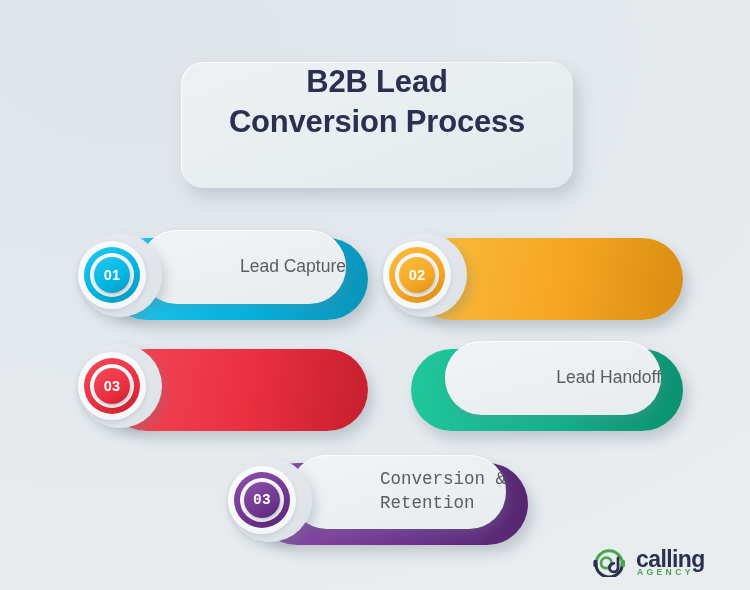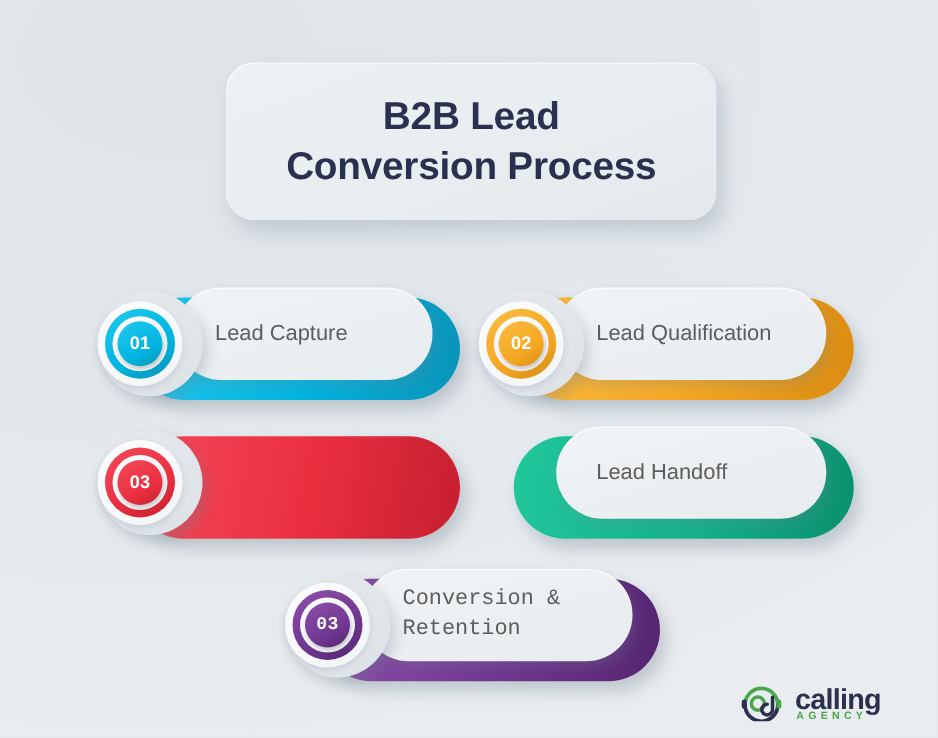--- a/index.html
+++ b/index.html
@@ -20,30 +20,29 @@
     height: 590px;
     background:
       radial-gradient(ellipse 120% 100% at 18% 8%, #dfe4e9 0%, #e3e8ec 45%, #e9edf0 100%);
     overflow: hidden;
   }
 
   
   .title-card {
     position: absolute;
     left: 181px;
-    top: 50px;
+    top: 62px;
     width: 392px;
     height: 126px;
     background: linear-gradient(160deg, #edf1f3 0%, #e8edf0 55%, #e4e9ed 100%);
     border-radius: 22px;
     box-shadow:
       6px 9px 16px rgba(120,135,150,0.30),
       1px 1px 0 rgba(255,255,255,0.65) inset;
     display: flex;
-    align-items: center;
     justify-content: center;
   }
   .title-text {
     color: #2b3050;
     font-size: 31px;
     line-height: 1.28;
     font-weight: bold;
     text-align: center;
     letter-spacing: -0.2px;
     white-space: pre-line;
@@ -77,20 +76,21 @@
     bottom: 16px;
     border-radius: 40px;
     background: linear-gradient(165deg, #f1f4f6 0%, #ebeff2 60%, #e7ecef 100%);
     box-shadow:
       3px 5px 11px rgba(115,130,145,0.26),
       0 1px 0 rgba(255,255,255,0.8) inset;
     display: flex;
     align-items: center;
     padding-left: 32px;
     box-sizing: border-box;
+    justify-content: flex-end;
   }
   .step-label {
     color: #5d5d5d;
     font-size: 17.5px;
     line-height: 1.35;
     white-space: pre-line;
   }
 
   
   .badge {
@@ -199,23 +199,20 @@
               <span class="badge-num">01</span>
             </div>
           </div>
         </div>
       </div>
     </div>
   </div>
 
   <div class="step wide" style="left:383px; top:230px;">
     <div class="back-pill" style="background: linear-gradient(100deg, rgb(251, 189, 62) 0%, rgb(245, 166, 35) 55%, rgb(217, 140, 16) 100%);"></div>
-    <div class="front-pill">
-      <div class="step-label">Lead Qualification</div>
-    </div>
     <div class="badge">
       <div class="badge-ring-white">
         <div class="badge-ring-color" style="background: linear-gradient(150deg, rgb(251, 189, 62) 0%, rgb(245, 166, 35) 60%, rgb(217, 140, 16) 100%);">
           <div class="badge-gap">
             <div class="badge-core" style="background: linear-gradient(150deg, rgb(251, 189, 62) 0%, rgb(245, 166, 35) 65%, rgb(217, 140, 16) 100%);">
               <span class="badge-num">02</span>
             </div>
           </div>
         </div>
       </div>

